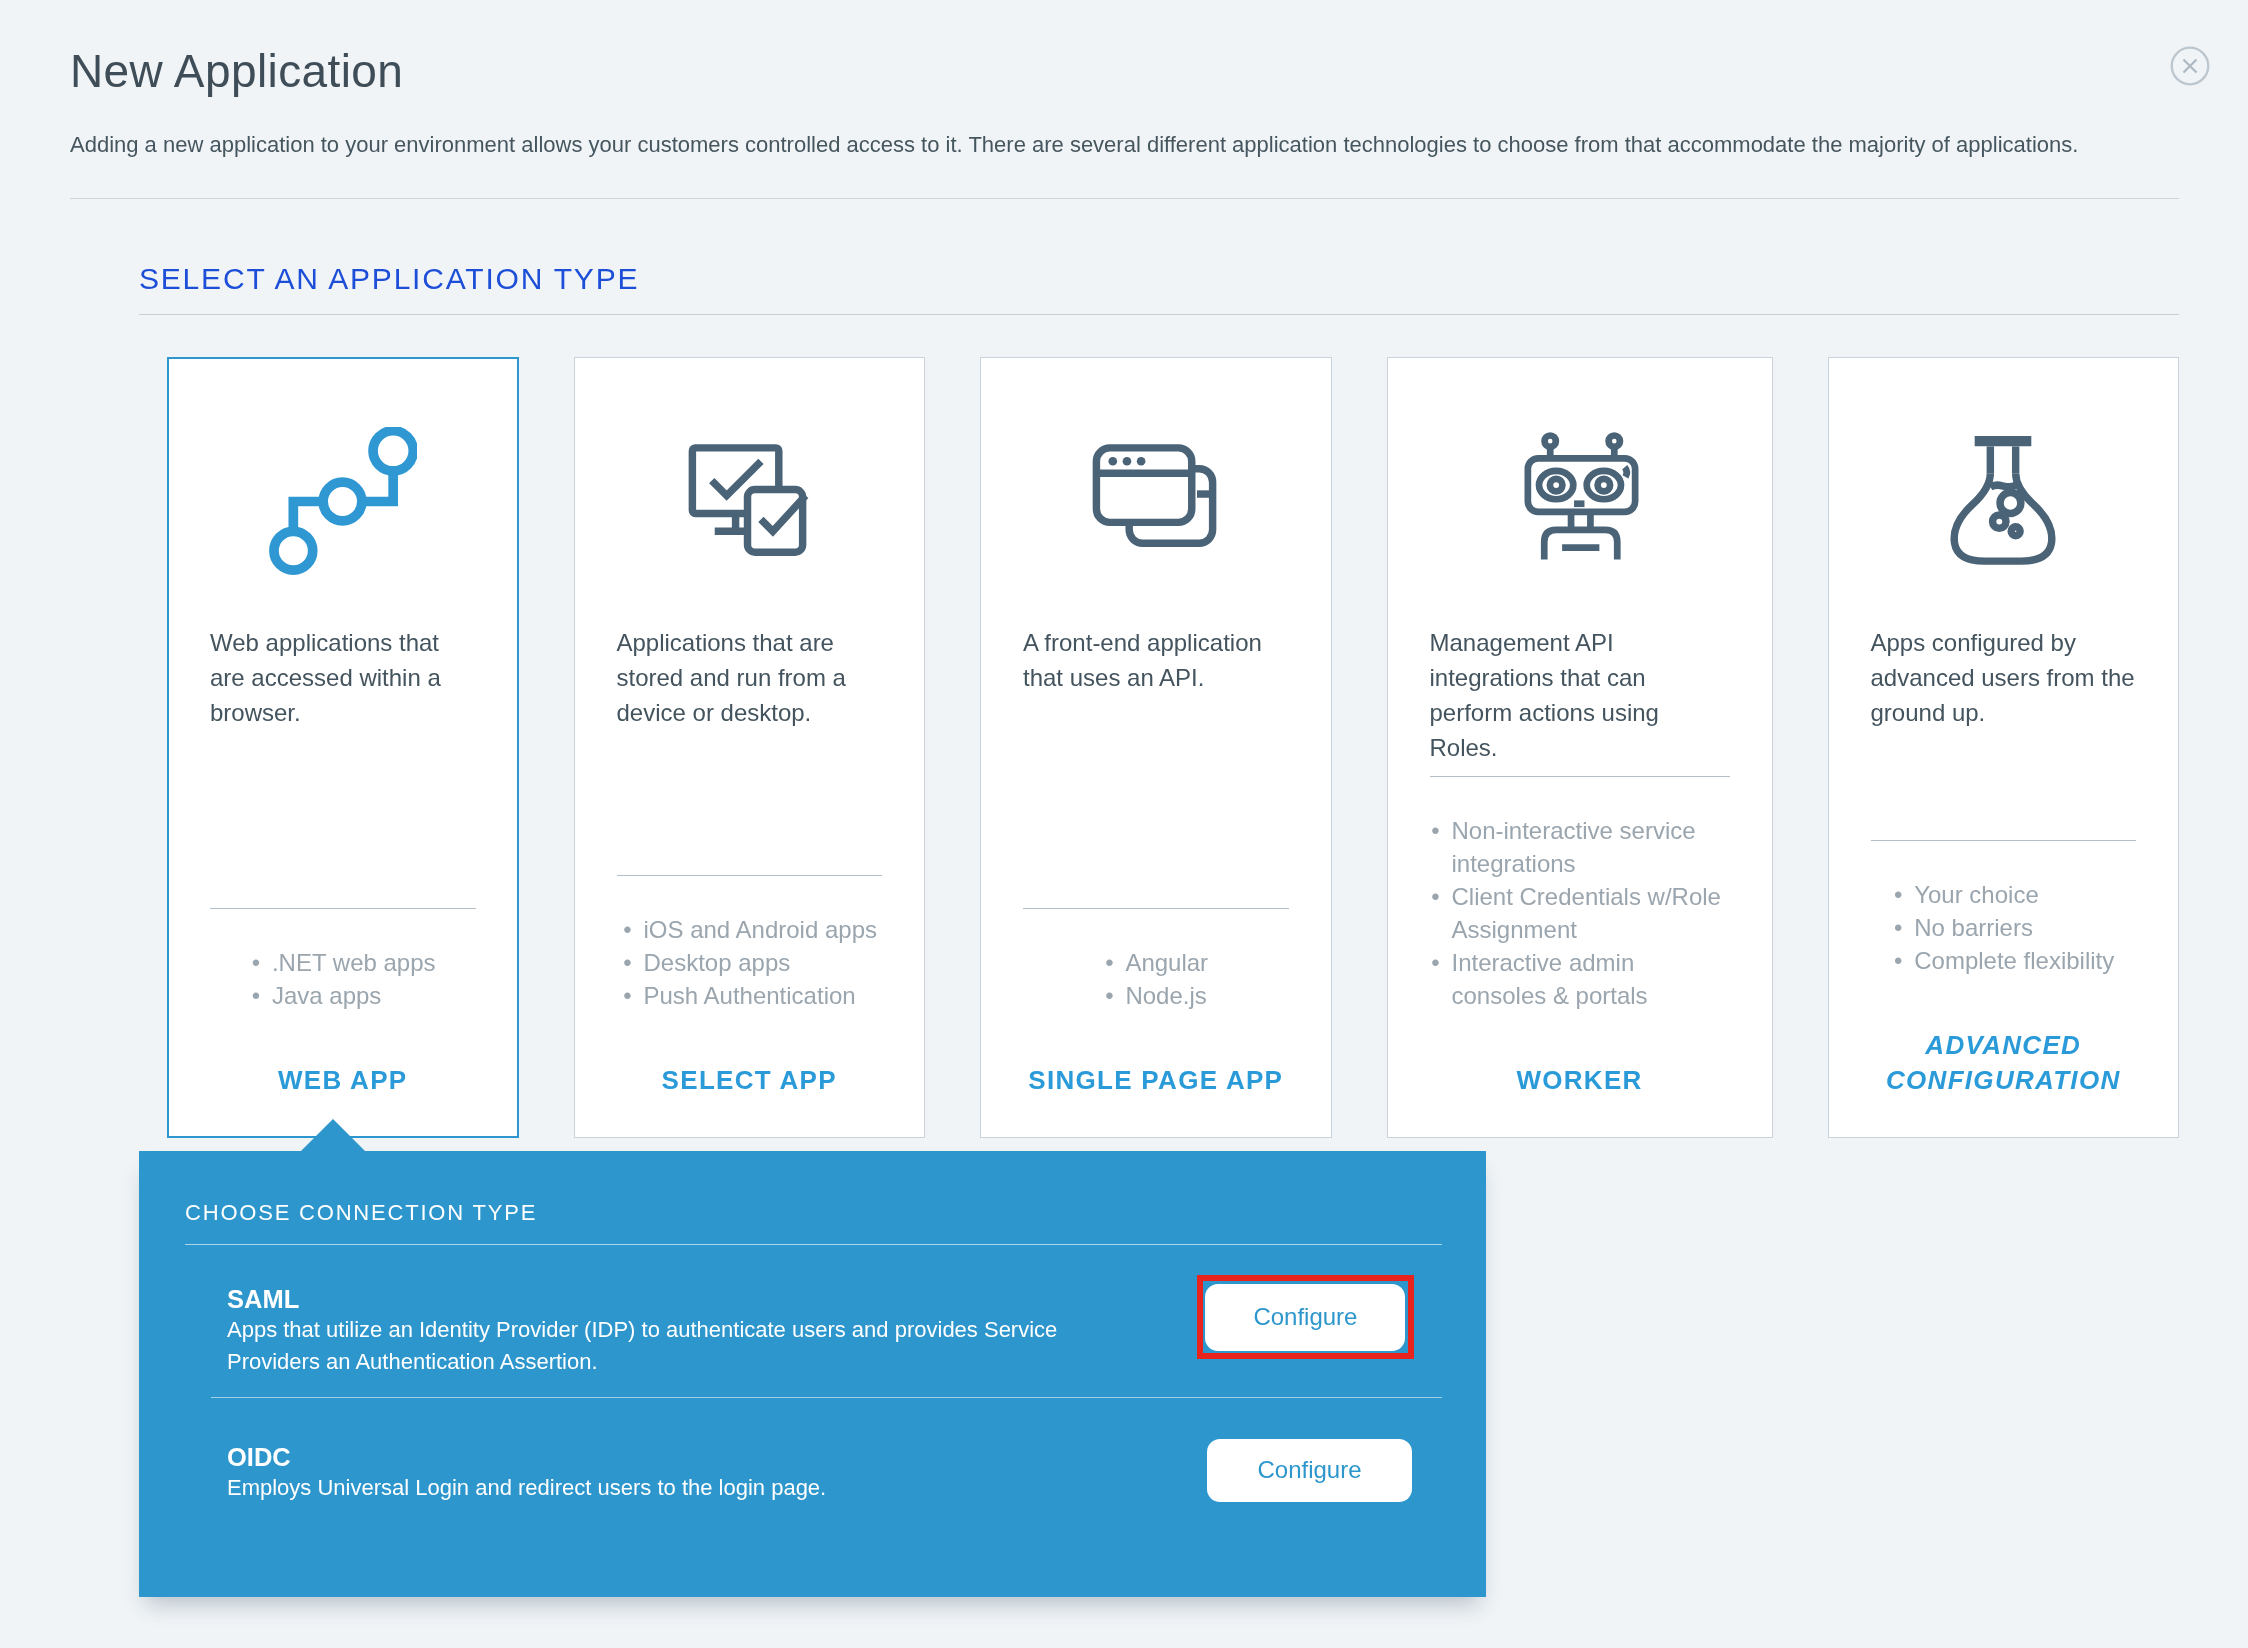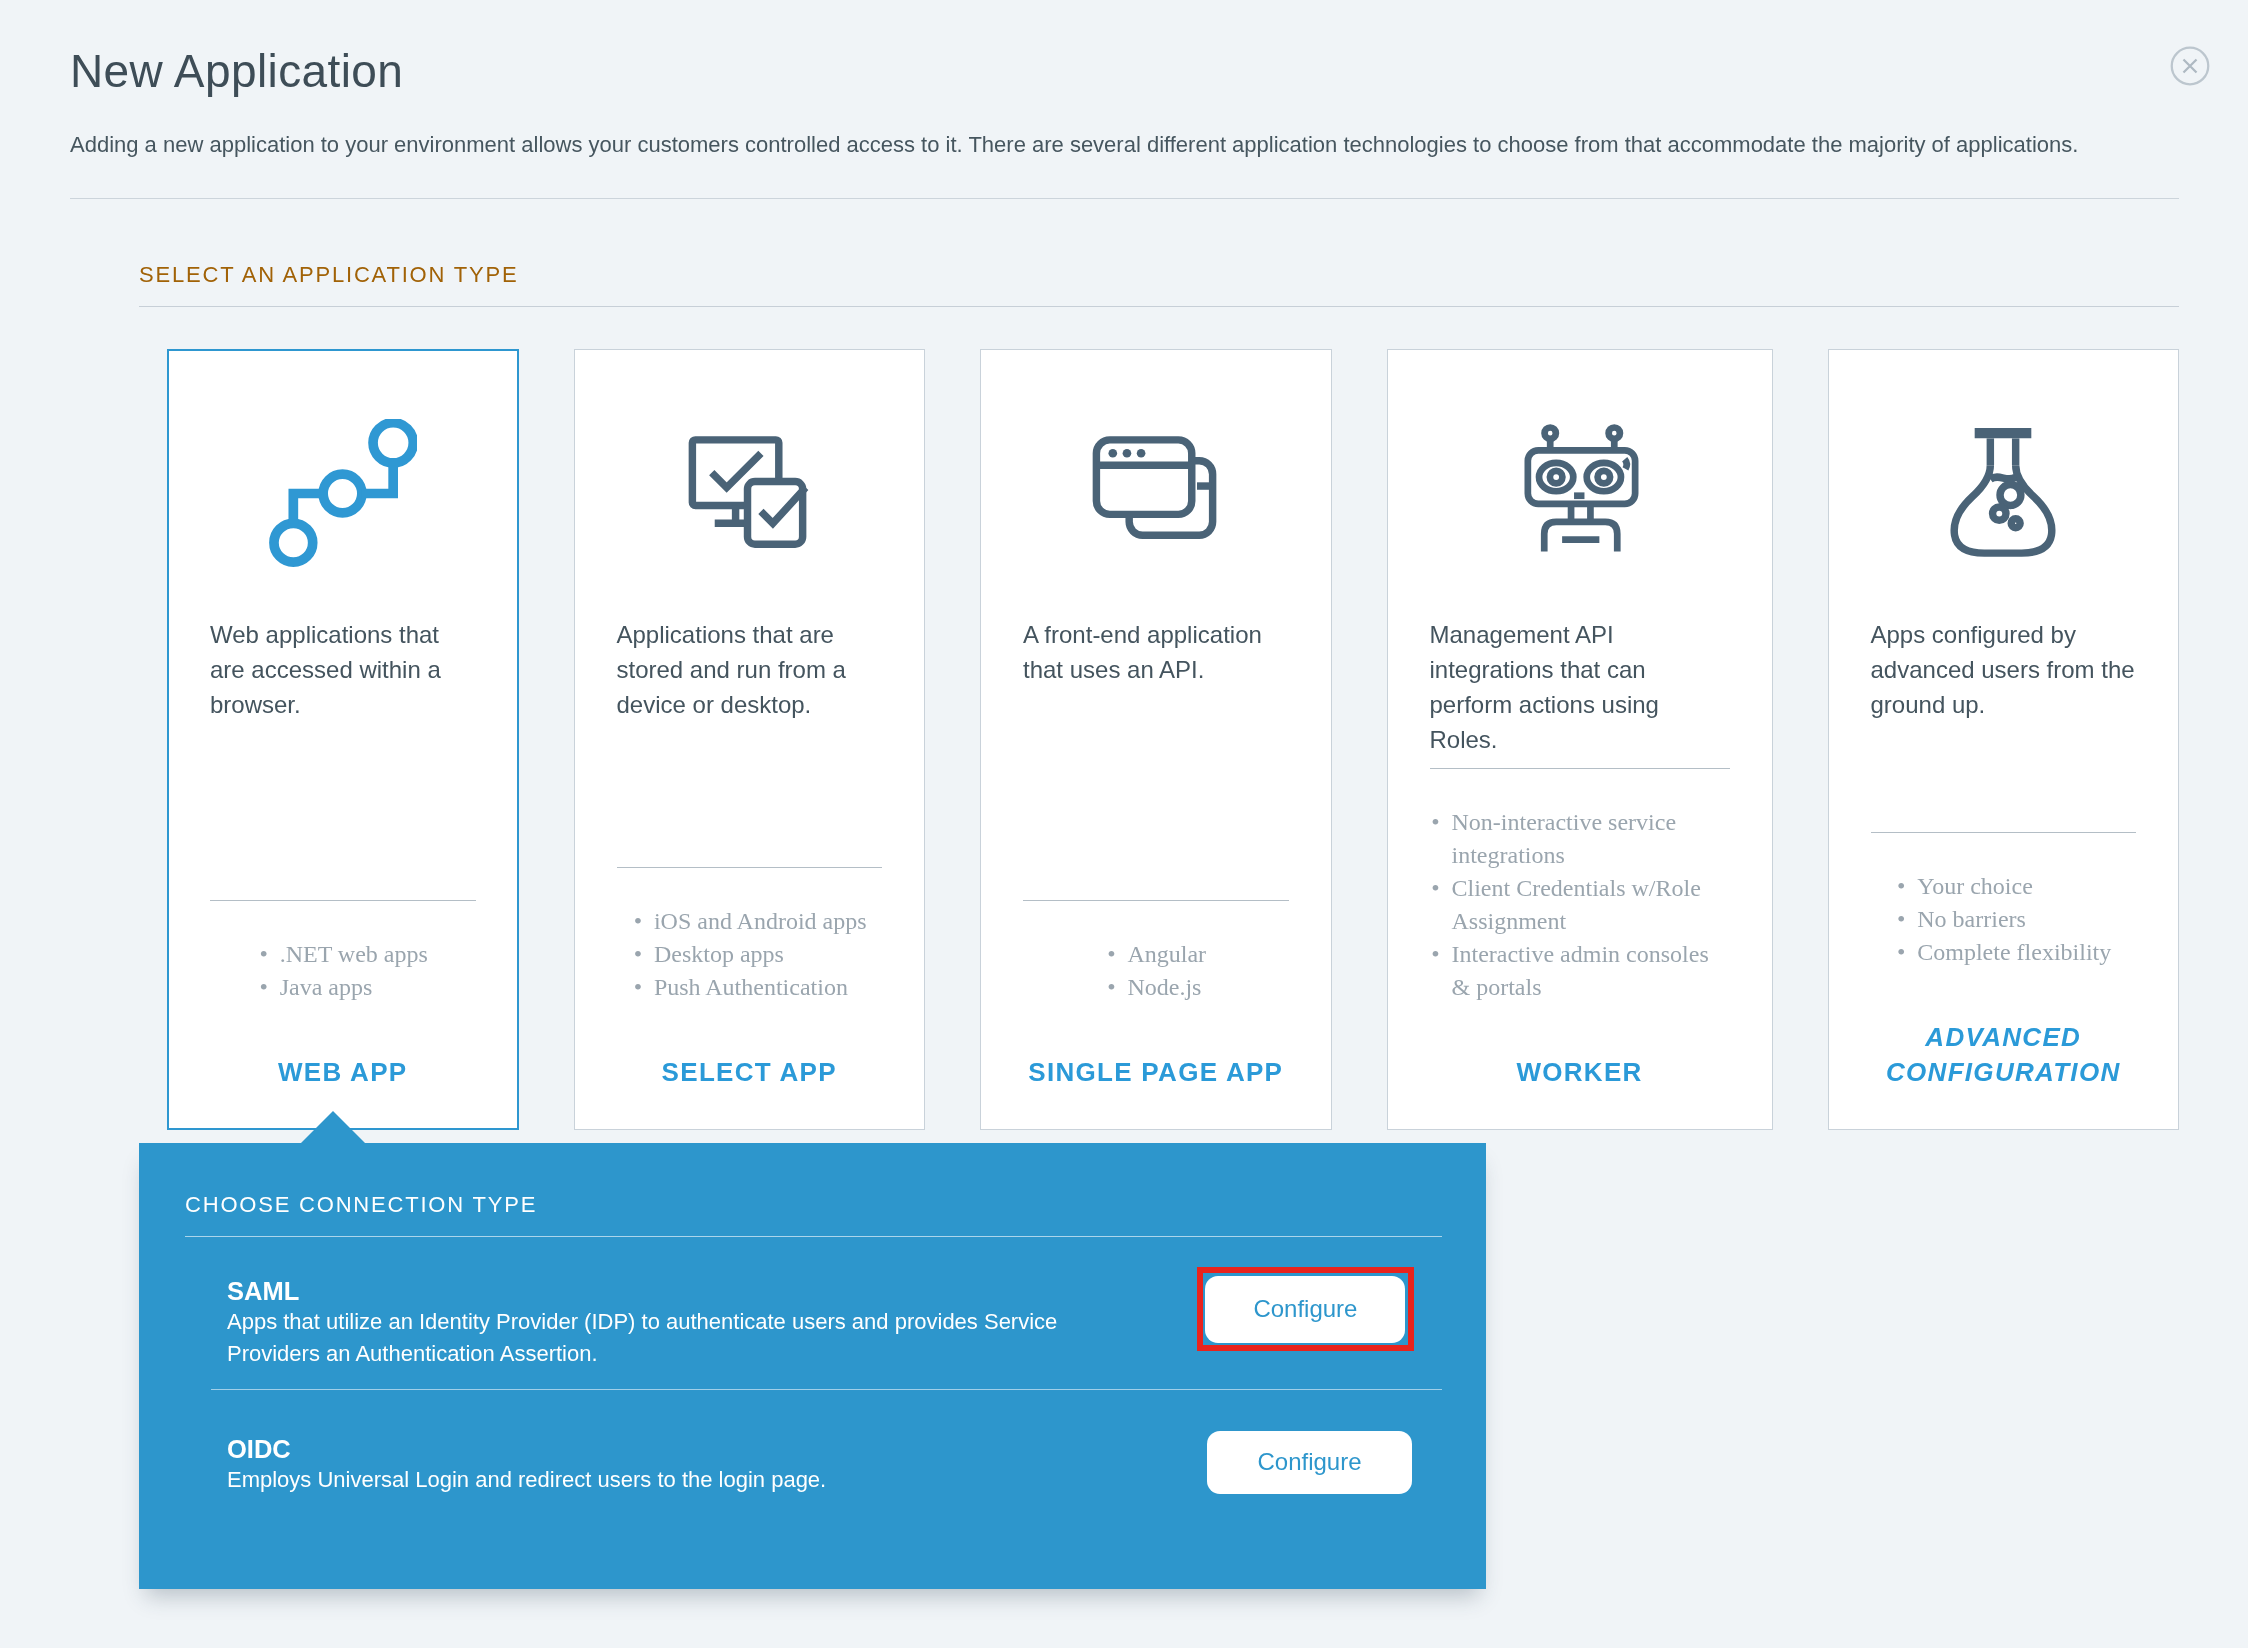--- a/index.html
+++ b/index.html
@@ -26,21 +26,21 @@
   .hr-top {
     margin:40px 70px 0 70px; border:none; border-top:1.8px solid #ccd4db; height:0;
   }
   .close-btn {
     position:absolute; top:46px; right:39px; width:40px; height:40px;
     background:transparent; border:none; padding:0; cursor:pointer;
   }
   
   .select-section { margin:0 70px 0 139px; }
   .section-heading {
-    margin:63px 0 0 0; font-size:22px; font-weight:400; letter-spacing:1.8px; color:#a16207;
+    margin:63px 0 0 0; font-size:30px; font-weight:400; letter-spacing:1.8px; color:#1d4ed8;
   }
   .hr-section { margin:17.6px 0 0 0; border:none; border-top:1.8px solid #c7cfd7; height:0; }
   
   .cards { display:flex; gap:27px; margin:42px 70px 0 139px; }
   .card {
     width:386px; height:781px; background:#ffffff;
     border:1.8px solid #c9d2da;
     display:flex; flex-direction:column; align-items:center;
     padding:67px 42px 39px 42px;
     cursor:pointer;
@@ -50,21 +50,21 @@
   .icon-wrap { height:154px; display:flex; align-items:center; justify-content:center; flex:none; }
   .card-desc {
     margin-top:46px; align-self:stretch;
     font-size:24px; line-height:35px; color:#44545e;
   }
   .card-spacer { flex:1 1 auto; }
   .card-divider { align-self:stretch; border-top:1.8px solid #b4bec6; height:0; flex:none; }
   ul.card-bullets {
     list-style:none; margin:37px auto 0 auto; padding:0;
     width:max-content; max-width:100%;
-    font-size:24px; line-height:33px; color:#9aa5ae;font-family:Liberation Serif, serif;
+    font-size:24px; line-height:33px; color:#9aa5ae;
   }
   ul.card-bullets li { position:relative; padding-left:22px; }
   ul.card-bullets li::before { content:"•"; position:absolute; left:1.8px; }
   .card-label {
     margin-top:51px; align-self:stretch; text-align:center; flex:none;
     font-size:26px; font-weight:bold; letter-spacing:1.3px; color:#2b9ad8;
     line-height:35px;
   }
   .card.adv .card-label { text-align:center;font-style:italic; }
   

